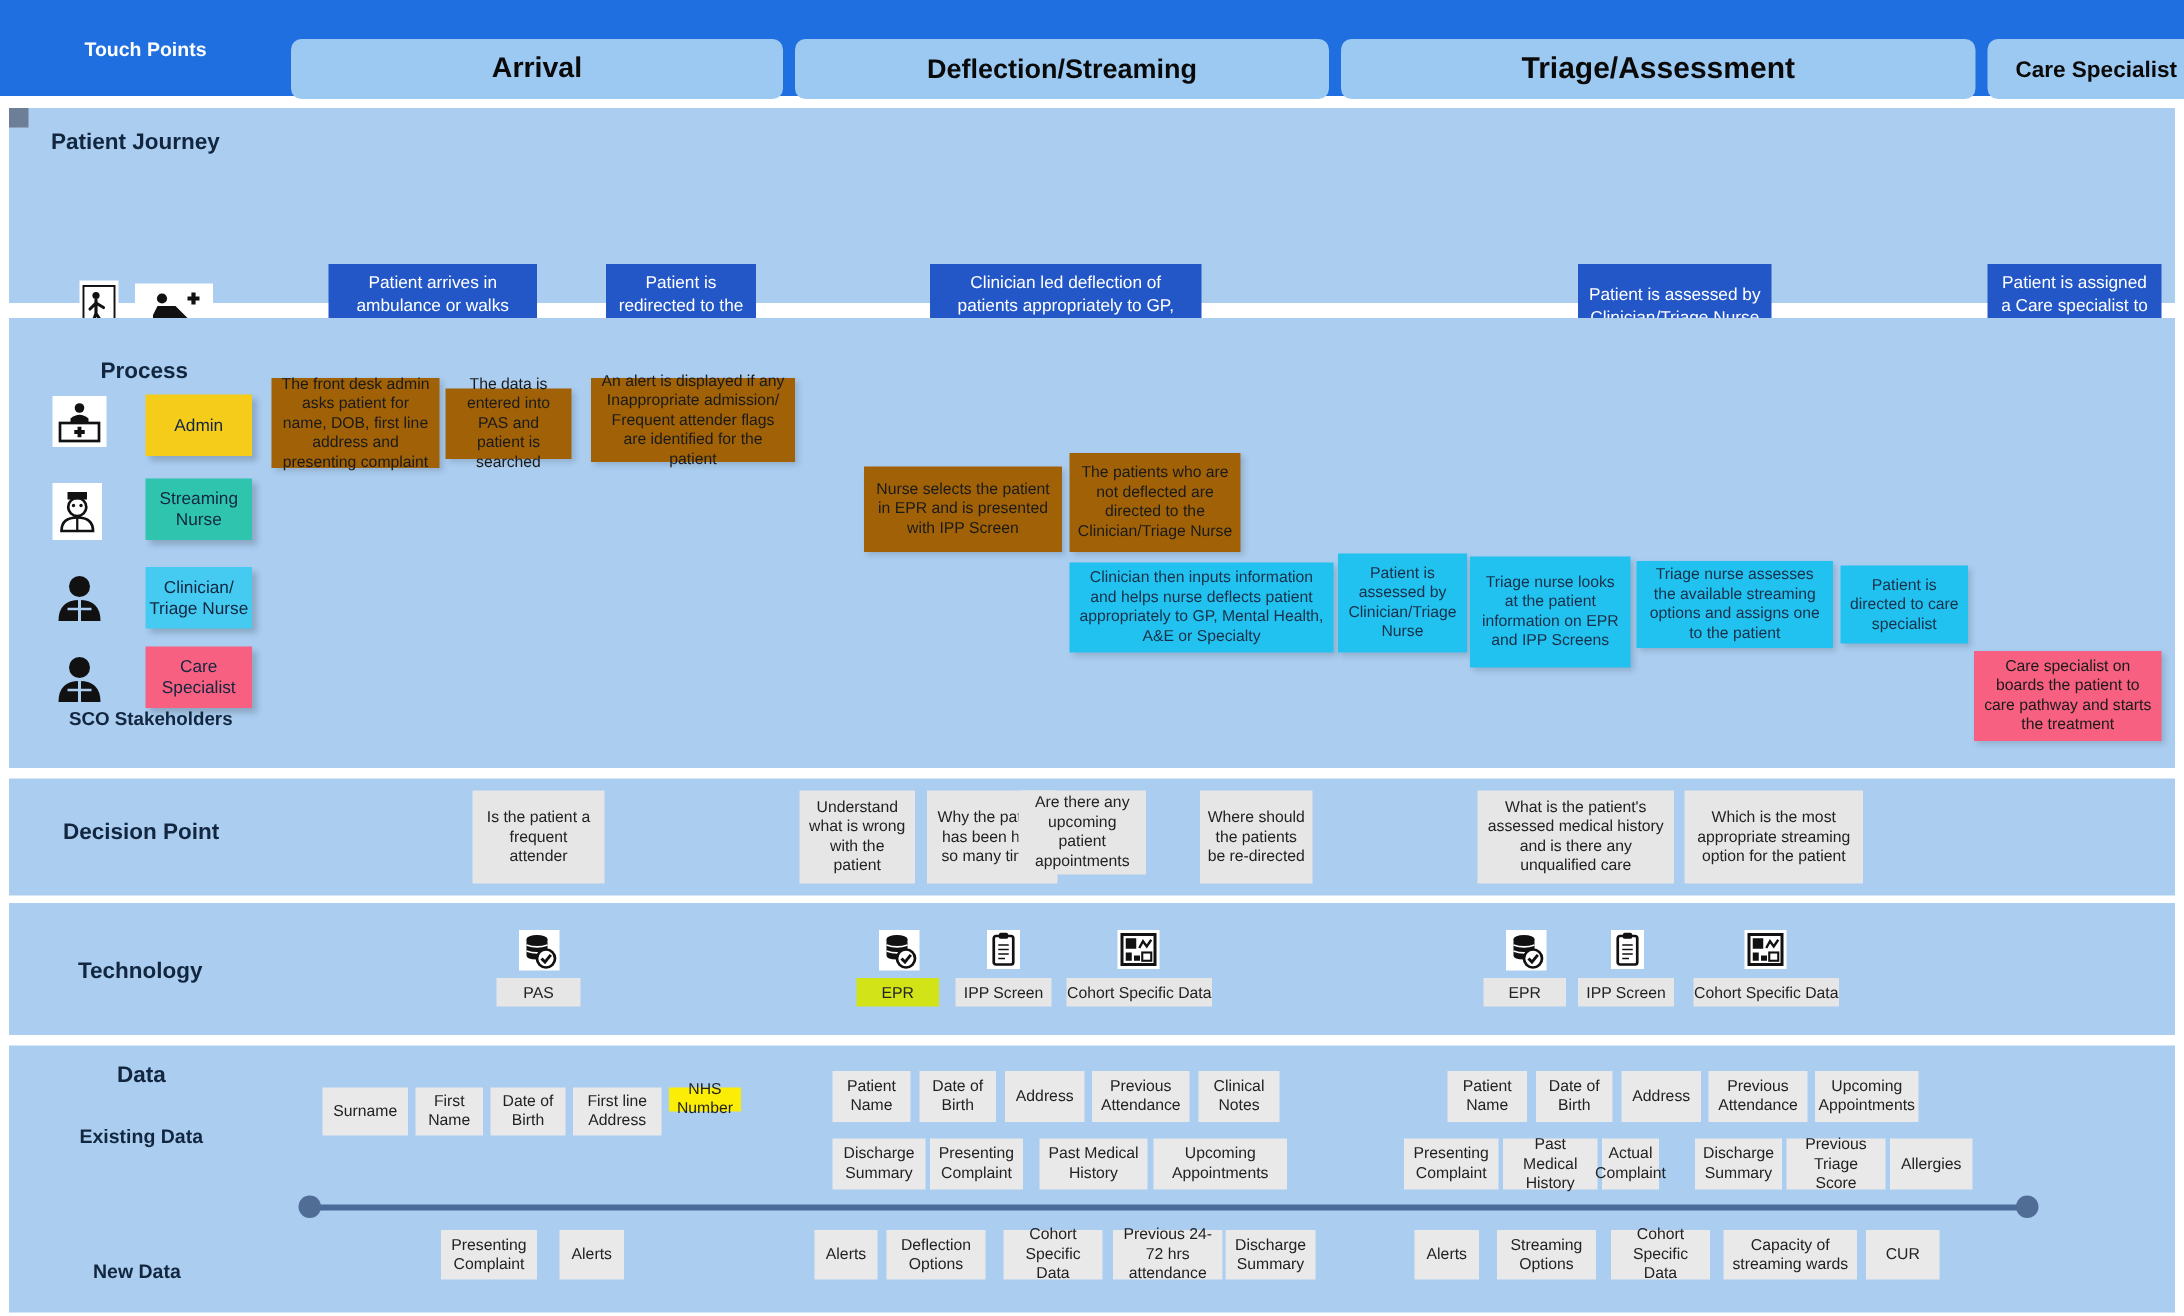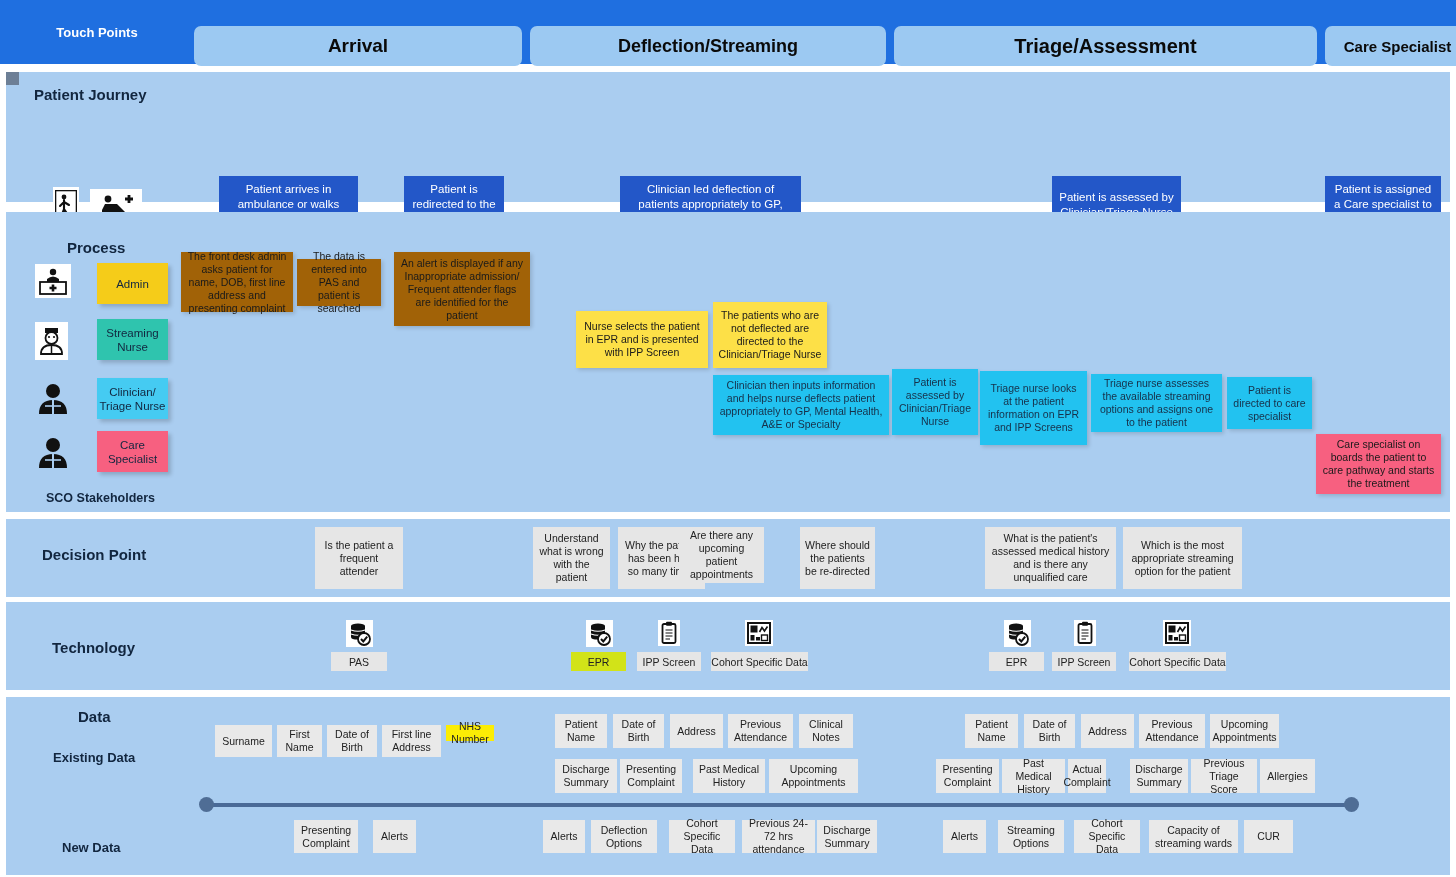--- a/index.html
+++ b/index.html
@@ -114,21 +114,21 @@
   #pj-d0 { left: 274px; top: 169px; width: 19px; height: 20px; }
   #pj-d1 { left: 440px; top: 169px; width: 19px; height: 20px; }
   #pj-d2 { left: 695px; top: 169px; width: 19px; height: 20px; }
   #pj-d3 { left: 1101px; top: 169px; width: 19px; height: 20px; }
   #pj-d4 { left: 1369px; top: 169px; width: 19px; height: 20px; }
 
   
   #process { top: 212px; height: 300px; }
   #process-title { left: 61px; top: 27px; font-size: 15px; }
   #sco-label {
-    position: absolute; left: 40px; top: 279px;
+    position: absolute; left: 40px; top: 260px;
     font-size: 12.5px; font-weight: bold; color: #12263f;
   }
   .role-icon {
     position: absolute;
     background: #ffffff;
     display: flex; align-items: center; justify-content: center;
   }
   .role-icon.noborder { background: transparent; }
   #role-icon-0 { left: 29px; top: 52px; width: 36px; height: 34px; }
   #role-icon-1 { left: 29px; top: 110px; width: 33px; height: 38px; }
@@ -156,27 +156,27 @@
     position: absolute;
     text-align: center;
     font-size: 10.5px;
     line-height: 13px;
     color: #1a1a1a;
     display: flex; align-items: center; justify-content: center;
     padding: 3px 5px;
     box-shadow: 2px 2px 4px rgba(0,0,0,0.15);
   }
   .proc-admin { background: #a16207; }
-  .proc-nurse { background: #fde047; }
+  .proc-nurse { background: #a16207; }
   .proc-clin  { background: #22c2f0; color: #173049; }
   .proc-care  { background: #f76080; }
 
   #pn-a0 { left: 175px; top: 40px; width: 112px; height: 60px; }
   #pn-a1 { left: 291px; top: 47px; width: 84px; height: 47px; }
-  #pn-a2 { left: 388px; top: 40px; width: 136px; height: 74px; }
+  #pn-a2 { left: 388px; top: 40px; width: 136px; height: 56px; }
 
   #pn-n0 { left: 570px; top: 99px; width: 132px; height: 57px; }
   #pn-n1 { left: 707px; top: 90px; width: 114px; height: 66px; }
 
   #pn-c0 { left: 707px; top: 163px; width: 176px; height: 60px; }
   #pn-c1 { left: 886px; top: 157px; width: 86px; height: 66px; }
   #pn-c2 { left: 974px; top: 159px; width: 107px; height: 74px; }
   #pn-c3 { left: 1085px; top: 162px; width: 131px; height: 58px; }
   #pn-c4 { left: 1221px; top: 165px; width: 85px; height: 52px; }
 

